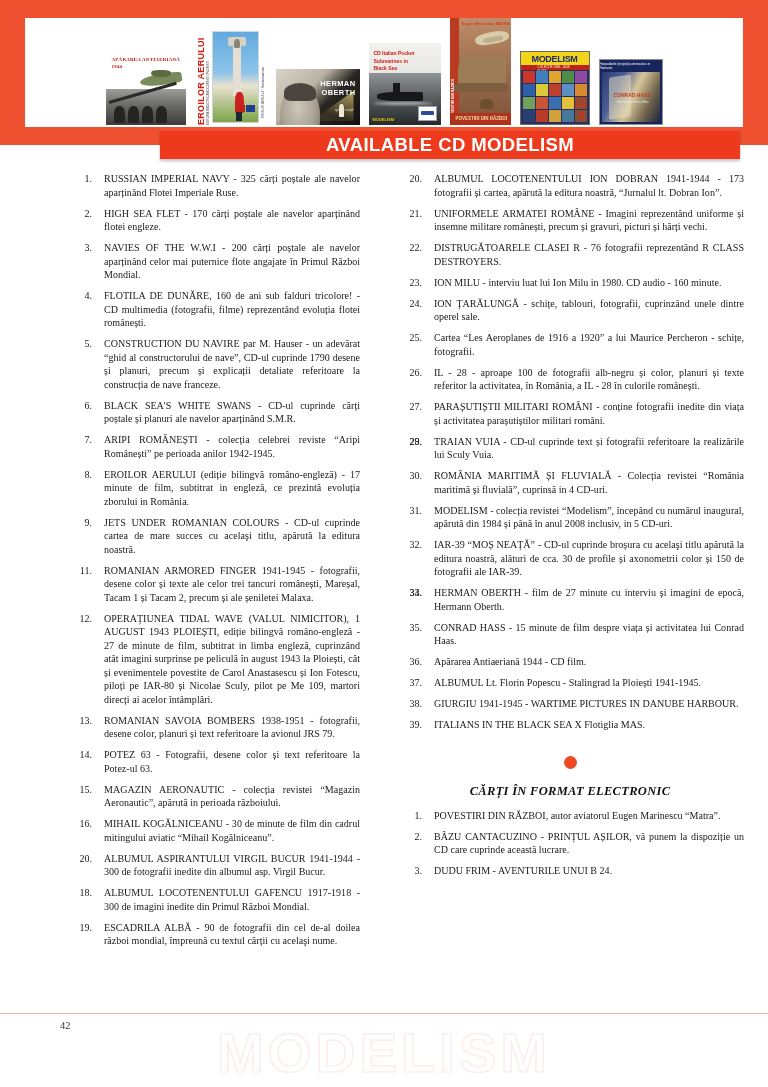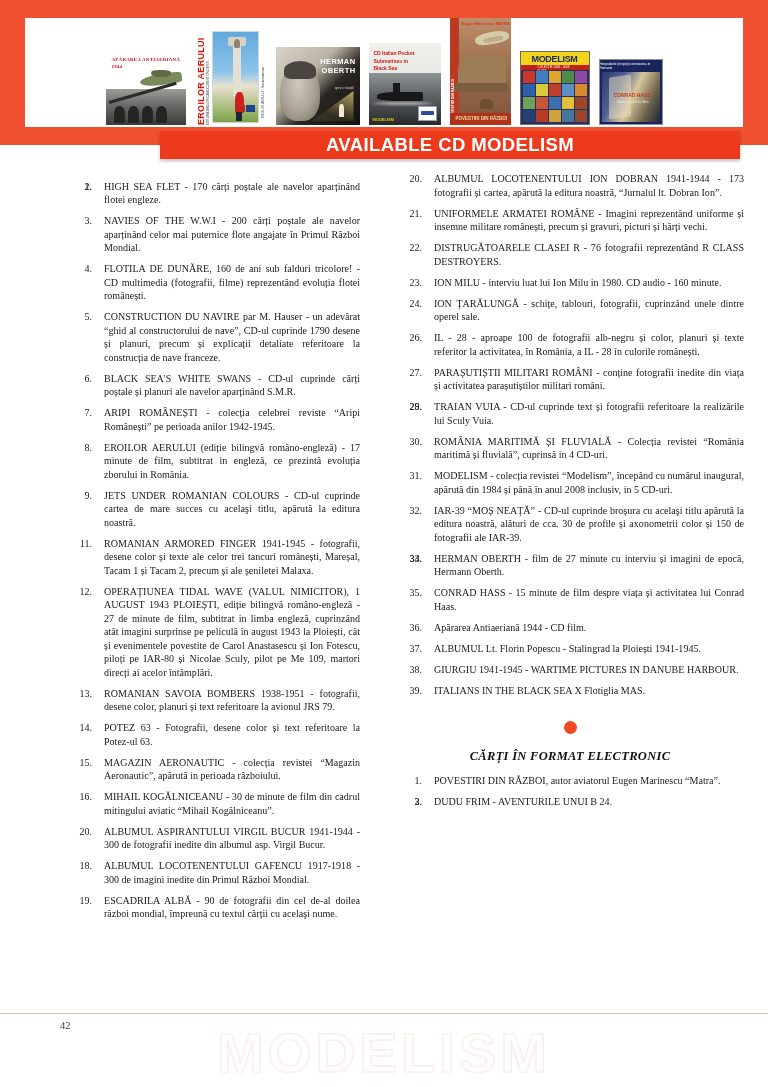--- a/index.html
+++ b/index.html
@@ -122,21 +122,21 @@
   .cv2 .logo2 { position:absolute; right:13px; bottom:10px; width:9px; height:7px;
               background:#c3221a; }
   .cv2 .rspine { position:absolute; right:0; top:2px; width:7px; height:92px;
               background:#ffffff; }
   .cv2 .rspine span { position:absolute; left:1px; top:5px;
               transform:rotate(-90deg) translate(-82px,0); transform-origin:0 0;
               font-family:"Liberation Sans",sans-serif; font-size:3px;
               color:#444; white-space:nowrap; }
 
   
-  .cv3 { width: 84px; height: 78px;
+  .cv3 { width: 84px; height: 56px;
          background: linear-gradient(135deg,#d9d4c8 0%,#b9b3a4 38%,#2a2622 60%,#121110 100%); }
   .cv3 .face { position:absolute; left:4px; top:18px; width:40px; height:56px;
                background: radial-gradient(ellipse at 45% 35%, #cfc9bb 0%, #a9a294 55%, #6d675b 100%);
                border-radius:48% 48% 40% 40%; filter:blur(.3px); }
   .cv3 .hair { position:absolute; left:8px; top:14px; width:32px; height:18px;
                background:#4b4540; border-radius:50% 50% 25% 25%; }
   .cv3 .ttl { position:absolute; right:4px; top:10px; width:48px; text-align:right;
               font-family:"Liberation Sans",sans-serif; font-weight:bold;
               font-size:7.5px; color:#ffffff; letter-spacing:.4px; }
   .cv3 .sub { position:absolute; right:6px; top:38px; width:44px; text-align:right;
@@ -468,20 +468,21 @@
   <div class="banner">
     <span class="banner-title">AVAILABLE CD MODELISM</span>
   </div>
 
   <div class="columns">
 
     <div class="col col-left">
       <ol class="catalog" id="list-left">
           <li>
             <span class="num">1.</span>
+            <span class="txt">RUSSIAN IMPERIAL NAVY - 325 cărți poștale ale navelor aparținând Flotei Imperiale Ruse.</span>
           </li>
           <li>
             <span class="num">2.</span>
             <span class="txt">HIGH SEA FLET - 170 cărți poștale ale navelor aparținând flotei engleze.</span>
           </li>
           <li>
             <span class="num">3.</span>
             <span class="txt">NAVIES OF THE W.W.I - 200 cărți poștale ale navelor aparținând celor mai puternice flote angajate în Primul Război Mondial.</span>
           </li>
           <li>
@@ -561,20 +562,24 @@
             <span class="num">22.</span>
             <span class="txt">DISTRUGĂTOARELE CLASEI R - 76 fotografii reprezentând R CLASS DESTROYERS.</span>
           </li>
           <li>
             <span class="num">23.</span>
             <span class="txt">ION MILU - interviu luat lui Ion Milu in 1980. CD audio - 160 minute.</span>
           </li>
           <li>
             <span class="num">24.</span>
             <span class="txt">ION ȚARĂLUNGĂ - schițe, tablouri, fotografii, cuprinzând unele dintre operel sale.</span>
+          </li>
+          <li>
+            <span class="num">25.</span>
+            <span class="txt">Cartea “Les Aeroplanes de 1916 a 1920” a lui Maurice Percheron - schițe, fotografii.</span>
           </li>
           <li>
             <span class="num">26.</span>
             <span class="txt">IL - 28 - aproape 100 de fotografii alb-negru și color, planuri și texte referitor la activitatea, în România, a IL - 28 în culorile românești.</span>
           </li>
           <li>
             <span class="num">27.</span>
             <span class="txt">PARAȘUTIȘTII MILITARI ROMÂNI - conține fotografii inedite din viața și activitatea parașutiștilor militari români.</span>
           </li>
           <li>
@@ -628,20 +633,21 @@
       <div class="ebooks">
         <div class="red-dot"></div>
         <div class="ebooks-title">CĂRȚI ÎN FORMAT ELECTRONIC</div>
         <ol class="catalog" id="list-ebooks">
             <li>
               <span class="num">1.</span>
               <span class="txt">POVESTIRI DIN RĂZBOI, autor aviatorul Eugen Marinescu “Matra”.</span>
             </li>
             <li>
               <span class="num">2.</span>
+              <span class="txt">BÂZU CANTACUZINO - PRINȚUL AȘILOR, vă punem la dispoziție un CD care cuprinde această lucrare.</span>
             </li>
             <li>
               <span class="num">3.</span>
               <span class="txt">DUDU FRIM - AVENTURILE UNUI B 24.</span>
             </li>
           </ol>
       </div>
     </div>
 
   </div>

